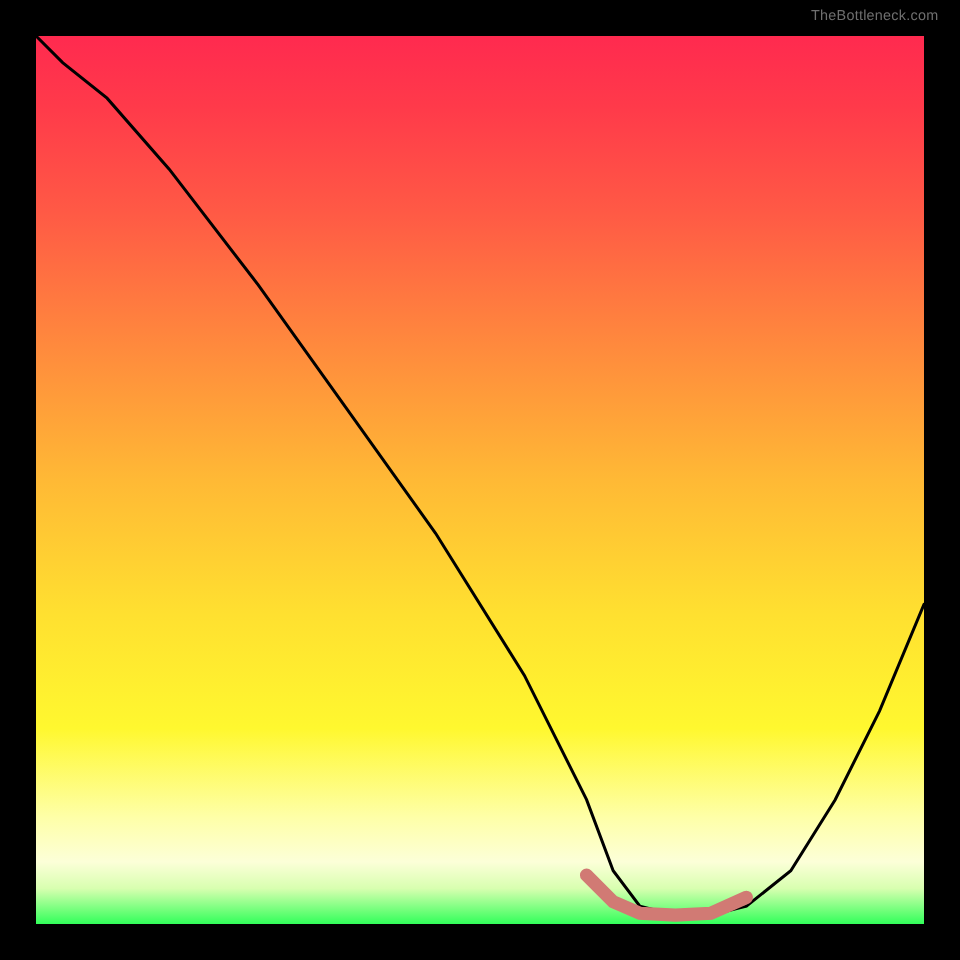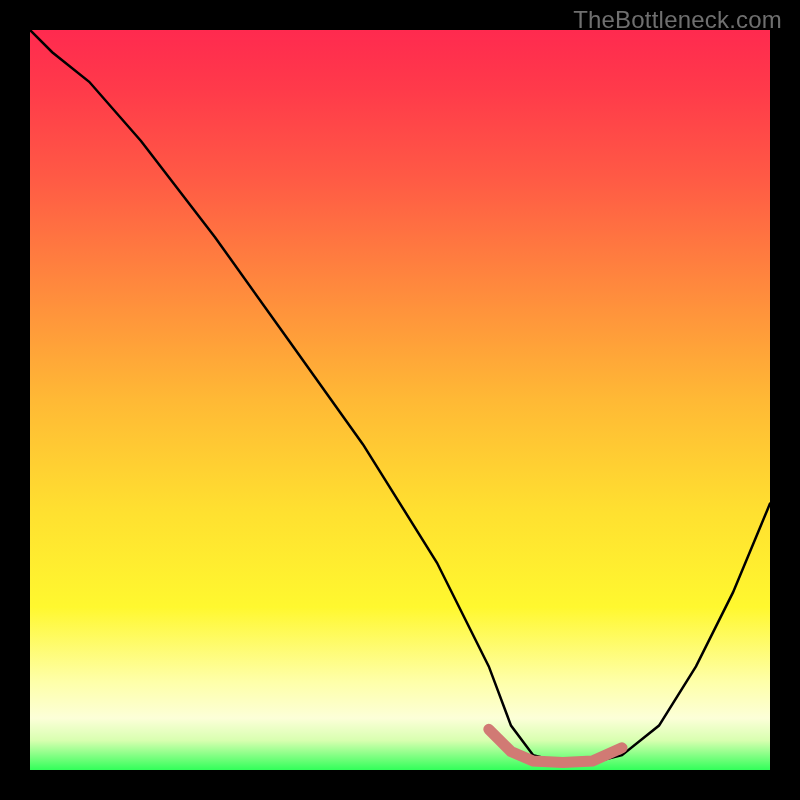--- a/index.html
+++ b/index.html
@@ -35,21 +35,21 @@
       #feffa8 88%,
       #fcffd8 93%,
       #d8ffb0 96%,
       #32ff5a 100%);
   }
   .watermark {
     position: absolute;
     top: 6px;
     right: 18px;
     color: #6f6f6f;
-    font-size: 24px;
+    font-size: 12px;
     font-weight: 500;
     letter-spacing: 0.2px;
   }
   svg.curve {
     position: absolute;
     left: 0;
     top: 0;
     width: 100%;
     height: 100%;
   }

